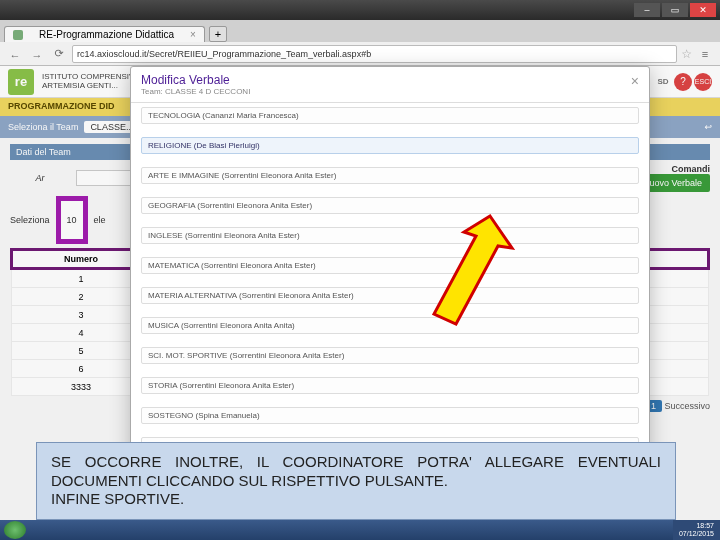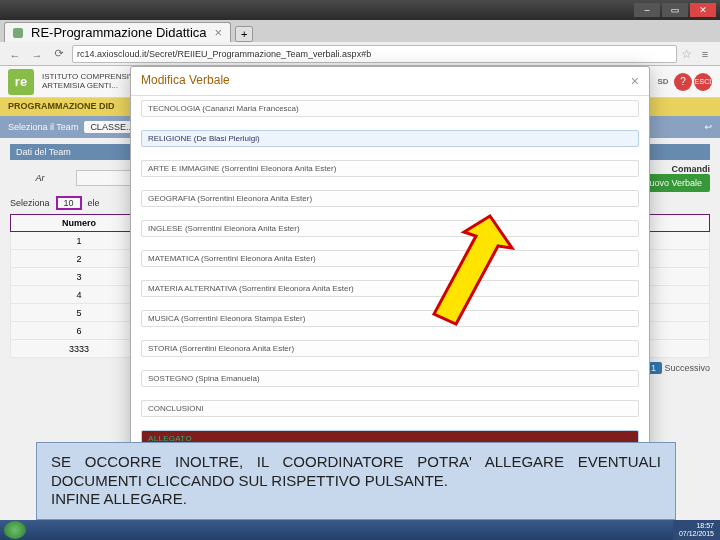--- a/index.html
+++ b/index.html
@@ -3,21 +3,21 @@
 <meta charset="utf-8">
 <style>
   * { box-sizing: border-box; margin: 0; padding: 0; font-family: Arial, sans-serif; }
   body { width: 720px; height: 540px; background: #e8e8e8; overflow: hidden; position: relative; }
 
   
   .browser-top { height: 20px; background: linear-gradient(#4a4a4a,#2a2a2a); display:flex; justify-content:flex-end; align-items:center; padding:0 4px; }
   .winbtn { width:26px; height:14px; margin-left:2px; display:flex; align-items:center; justify-content:center; font-size:9px; color:#fff; }
   .winbtn.min { background:#555; } .winbtn.max { background:#555; } .winbtn.close { background:#d44; }
   .tabbar { height:22px; background:#d0d0d0; display:flex; align-items:flex-end; padding-left:4px; }
-  .tab { background:#f5f5f5; border:1px solid #999; border-bottom:none; border-radius:3px 3px 0 0; padding:2px 8px; font-size:13px; display:flex; align-items:center; gap:8px; }
+  .tab { background:#f5f5f5; border:1px solid #999; border-bottom:none; border-radius:3px 3px 0 0; padding:2px 8px; font-size:10px; display:flex; align-items:center; gap:16px; }
   .tab .favicon { width:10px; height:10px; background:#7a7; border-radius:2px; }
   .newtab { width:18px; height:16px; background:#e0e0e0; border:1px solid #999; margin-left:4px; display:flex; align-items:center; justify-content:center; font-size:11px; border-radius:2px; }
   .addrbar { height:24px; background:#f0f0f0; border-bottom:1px solid #bbb; display:flex; align-items:center; padding:0 6px; gap:4px; }
   .navbtn { width:18px; height:18px; display:flex; align-items:center; justify-content:center; font-size:11px; color:#666; }
   .url { flex:1; background:#fff; border:1px solid #bbb; border-radius:2px; height:18px; font-size:9px; padding:0 4px; display:flex; align-items:center; color:#333; overflow:hidden; white-space:nowrap; }
   .star { color:#aaa; font-size:12px; }
 
   
   .page-hdr { height:32px; background:#fff; display:flex; align-items:center; padding:0 8px; gap:8px; border-bottom:1px solid #ddd; }
   .logo { width:26px; height:26px; background:#8bc34a; border-radius:3px; color:#fff; display:flex; align-items:center; justify-content:center; font-weight:bold; font-size:13px; }
@@ -29,35 +29,35 @@
   .teambar { height:22px; background:#8fa8c8; color:#fff; font-size:9px; padding:4px 8px; display:flex; align-items:center; gap:6px; }
 
   
   .bg-area { position:absolute; top:138px; left:0; right:0; bottom:0; background:#f8f8f8; padding:6px 10px; }
   .bg-panel { background:#6b8fb5; color:#fff; font-size:9px; padding:3px 6px; margin-bottom:4px; }
   .bg-row { display:flex; align-items:center; font-size:9px; gap:6px; margin:4px 0; color:#333; }
   .bg-label { width:60px; text-align:center; color:#333;font-style:italic; }
   .bg-field { flex:1; height:16px; background:#fff; border:1px solid #ccc; }
   .newverb { margin-left:auto; background:#3a9d3a; color:#fff; font-size:9px; padding:4px 8px; border-radius:2px; }
   .tbl { width:100%; border-collapse:collapse; font-size:9px; margin-top:4px; }
-  .tbl th { background:#fff; border:1px solid #701a75; padding:3px 4px; text-align:center; font-weight:bold; }
+  .tbl th { background:#fff; border:3px solid #701a75; padding:3px 4px; text-align:center; font-weight:bold; }
   .tbl td { border:1px solid #eee; padding:2px 4px; background:#fff; }
   .tbl td.center { text-align:center; }
   .cmd-cell { white-space:nowrap; }
   .cmd-btn { display:inline-block; padding:2px 4px; border-radius:2px; color:#fff; font-size:8px; margin-left:1px; }
   .cmd-mod { background:#3a9d3a; } .cmd-prn { background:#2aa8a8; } .cmd-del { background:#d9534f; }
   .pager { text-align:right; font-size:9px; margin-top:4px; color:#555; }
   .pager .pg { display:inline-block; background:#337ab7; color:#fff; padding:1px 6px; border-radius:2px; }
 
   
   .modal-backdrop { position:absolute; top:66px; left:0; right:0; bottom:0; background:rgba(0,0,0,0.03); }
   .modal { position:absolute; top:66px; left:130px; width:520px; background:#fff; border:1px solid #aaa; box-shadow:0 4px 20px rgba(0,0,0,0.25); border-radius:3px; }
   .modal-hd { padding:6px 10px; border-bottom:1px solid #ddd; display:flex; align-items:flex-start; }
   .modal-hd .titles { flex:1; }
-  .modal-title { font-size:12px; color:#a16207; }
+  .modal-title { font-size:12px; color:#4c1d95; }
   .modal-sub { font-size:8px; color:#888; }
   .modal-close { font-size:14px; color:#999; cursor:pointer; }
   .modal-body { padding:4px 10px 10px; }
   .acc-item { border:1px solid #ddd; border-radius:2px; margin-bottom:13px; padding:3px 6px; font-size:8px; color:#555; background:#fdfdfd; }
   .acc-item.sel { background:#eef4fb; border-color:#b8d0ea; color:#336; }
   .acc-item.allegato { background:#7f1d1d; border-color:#b8d0ea; color:#3a7; font-weight:normal; letter-spacing:0.3px; }
   .modal-ft { text-align:right; padding-top:6px; }
   .btn-save { background:#337ab7; color:#fff; border:none; padding:4px 10px; font-size:10px; border-radius:2px;margin-top:16px; }
   .btn-close { background:#fff; border:1px solid #a21caf; padding:4px 8px; font-size:10px; border-radius:2px; margin-left:4px; }
 
@@ -128,21 +128,21 @@
   <div class="bg-row">
     <div class="bg-label">Ar</div>
     <div class="bg-field"></div>
     <div style="text-align:right;">
       <div style="font-size:9px;font-weight:bold;color:#333;">Comandi</div>
       <div class="newverb">+ Nuovo Verbale</div>
     </div>
   </div>
   <div class="bg-row">
     <span>Seleziona</span>
-    <span style="border:2px solid #a21caf;padding:0 6px;background:#fff;">10</span>
+    <span style="border:5px solid #a21caf;padding:14px 6px;background:#fff;">10</span>
     <span>ele</span>
   </div>
   <table class="tbl">
     <thead>
         <tr>
       <th>Numero</th>
       <th>Data</th>
       <th></th>
       <th></th>
       <th>Comandi</th>
@@ -205,52 +205,54 @@
     <span class="pg">1</span>
     <span>Successivo</span>
   </div>
 </div>
 
 <div class="modal-backdrop"></div>
 <div class="modal">
   <div class="modal-hd">
     <div class="titles">
       <div class="modal-title">Modifica Verbale</div>
+      <div class="modal-sub">Team: CLASSE 4 D CECCONI</div>
     </div>
     <div class="modal-close">×</div>
   </div>
   <div class="modal-body">
     <div id="acc-list">
         <div class="acc-item">TECNOLOGIA (Cananzi Maria Francesca)</div>
         <div class="acc-item sel">RELIGIONE (De Blasi Pierluigi)</div>
         <div class="acc-item">ARTE E IMMAGINE (Sorrentini Eleonora Anita Ester)</div>
         <div class="acc-item">GEOGRAFIA (Sorrentini Eleonora Anita Ester)</div>
         <div class="acc-item">INGLESE (Sorrentini Eleonora Anita Ester)</div>
         <div class="acc-item">MATEMATICA (Sorrentini Eleonora Anita Ester)</div>
         <div class="acc-item">MATERIA ALTERNATIVA (Sorrentini Eleonora Anita Ester)</div>
-        <div class="acc-item">MUSICA (Sorrentini Eleonora Stampa Ester)</div>
+        <div class="acc-item">MUSICA (Sorrentini Eleonora Anita Anita)</div>
+        <div class="acc-item">SCI. MOT. SPORTIVE (Sorrentini Eleonora Anita Ester)</div>
         <div class="acc-item">STORIA (Sorrentini Eleonora Anita Ester)</div>
         <div class="acc-item">SOSTEGNO (Spina Emanuela)</div>
         <div class="acc-item">CONCLUSIONI</div>
         <div class="acc-item allegato">ALLEGATO</div>
       </div>
     <div class="modal-ft">
       <button class="btn-save">💾 <span>Salva</span></button>
       <button class="btn-close">✖ <span>Chiudi</span></button>
     </div>
   </div>
 </div>
 
 <svg class="arrow" width="120" height="130">
   <polygon points="88,6 110,38 96,36 54,114 32,104 74,26 62,22" fill="#ffe400" stroke="#d00000" stroke-width="3"></polygon>
 </svg>
 
 <div class="caption">
   <span>SE OCCORRE INOLTRE, IL COORDINATORE POTRA' ALLEGARE EVENTUALI DOCUMENTI  CLICCANDO SUL RISPETTIVO PULSANTE.</span><br>
-  <span>INFINE ALLEGARE.</span>
+  <span>INFINE SPORTIVE.</span>
 </div>
 
 <div class="taskbar">
   <div class="startorb"></div>
   <div class="tray">
     <div>18:57</div>
     <div>07/12/2015</div>
   </div>
 </div>
 

